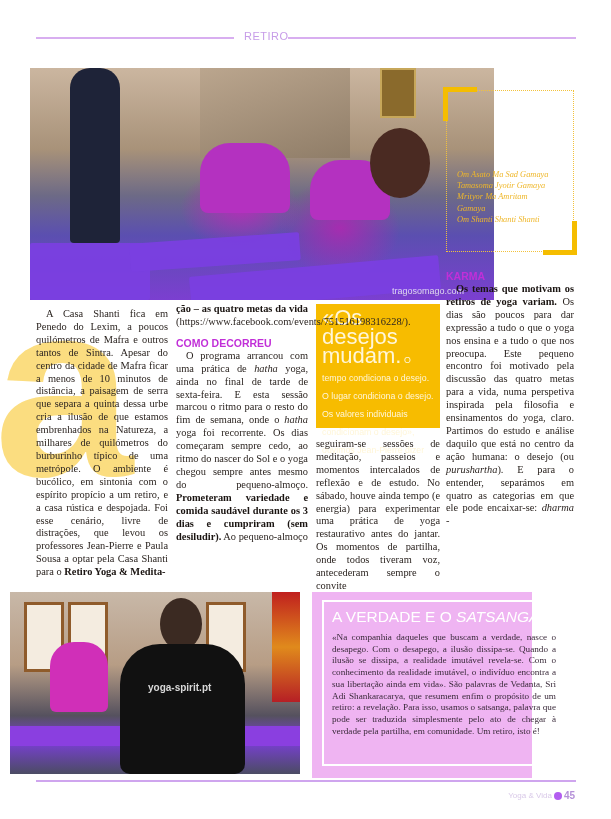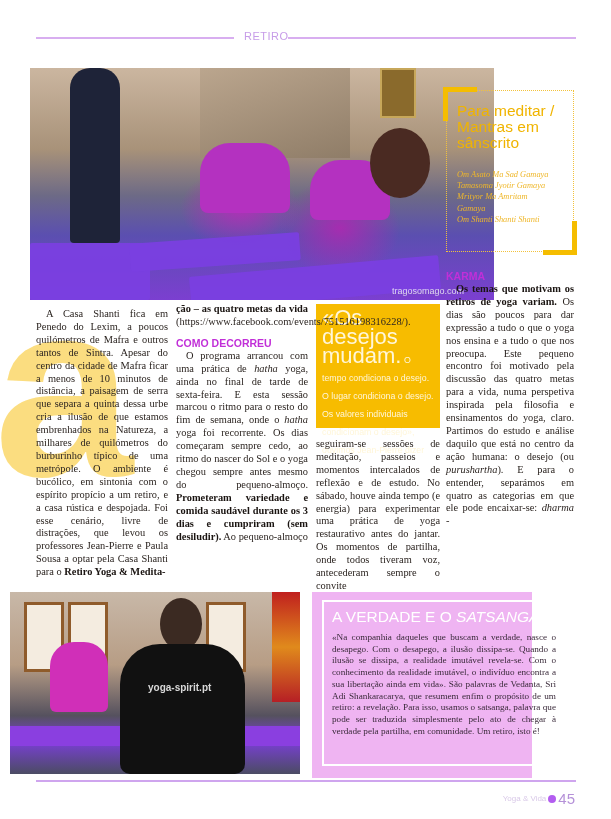--- a/index.html
+++ b/index.html
@@ -63,21 +63,21 @@
 
   .satsanga { position: absolute; left: 312px; top: 592px; width: 220px; height: 186px; background: #efb4f2; }
   .satsanga .inner { position: absolute; left: 10px; top: 8px; width: 244px; height: 166px; border: 2px solid #ffffff; padding: 6px 8px; }
   .satsanga h3 { font-family: "Liberation Sans", sans-serif; font-weight: normal; font-size: 15.5px; line-height: 18px; color: #ffffff; margin-bottom: 6px; }
   .satsanga h3 i { font-style: italic; }
   .satsanga .body { font-size: 9.2px; line-height: 11.7px; text-align: justify; color: #3a2a3a; }
 
   .footer-line { position: absolute; left: 36px; top: 780px; width: 540px; height: 2px; background: #cfa5ee; }
   .folio { position: absolute; right: 36px; top: 790px; font-family: "Liberation Sans", sans-serif; font-size: 8px; color: #d9c9e8; display: flex; align-items: center; gap: 2px; }
   .folio .dot { display: inline-block; width: 8px; height: 8px; border-radius: 50%; background: #b35df0; }
-  .folio .num { color: #b591d8; font-size: 15px; }
+  .folio .num { color: #b591d8; font-size: 10px; font-weight: bold; }
 </style>
 </head>
 <body>
 
 <div class="section-header">
   <div class="line left"></div>
   <div class="label">RETIRO</div>
   <div class="line right"></div>
 </div>
 
@@ -92,21 +92,20 @@
   <div class="pink" style="left:280px;top:92px;width:80px;height:60px;"></div>
   <div class="figure" style="left:340px;top:60px;width:60px;height:70px;background:#4a2a22;border-radius:50%;"></div>
   <div class="credit">tragosomago.com</div>
 </div>
 
 <div class="sidebar-box">
   <div class="corner-tl-h"></div>
   <div class="corner-tl-v"></div>
   <div class="corner-br-h"></div>
   <div class="corner-br-v"></div>
-  <h3>Para meditar / Mantras em sânscrito</h3>
   <div class="mantra">
     <div>Om Asato Ma Sad Gamaya</div>
     <div>Tamasoma Jyotir Gamaya</div>
     <div>Mrityor Ma Amritam</div>
     <div>Gamaya</div>
     <div>Om Shanti Shanti Shanti</div>
   </div>
 </div>
 
 <div class="big-a">a</div>

